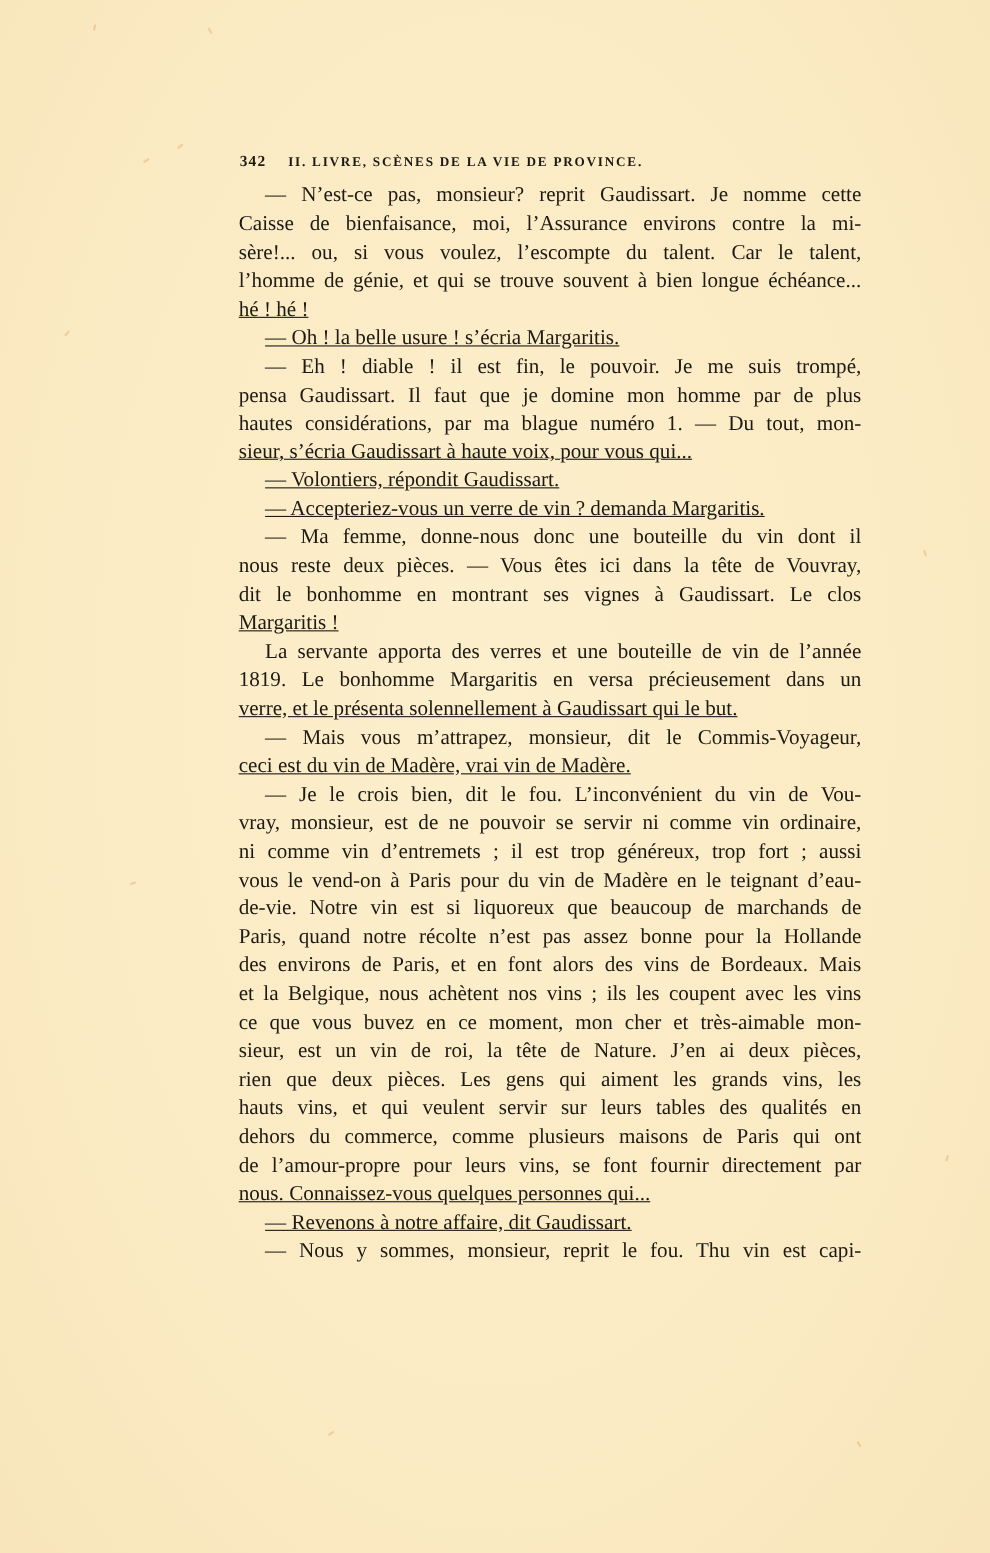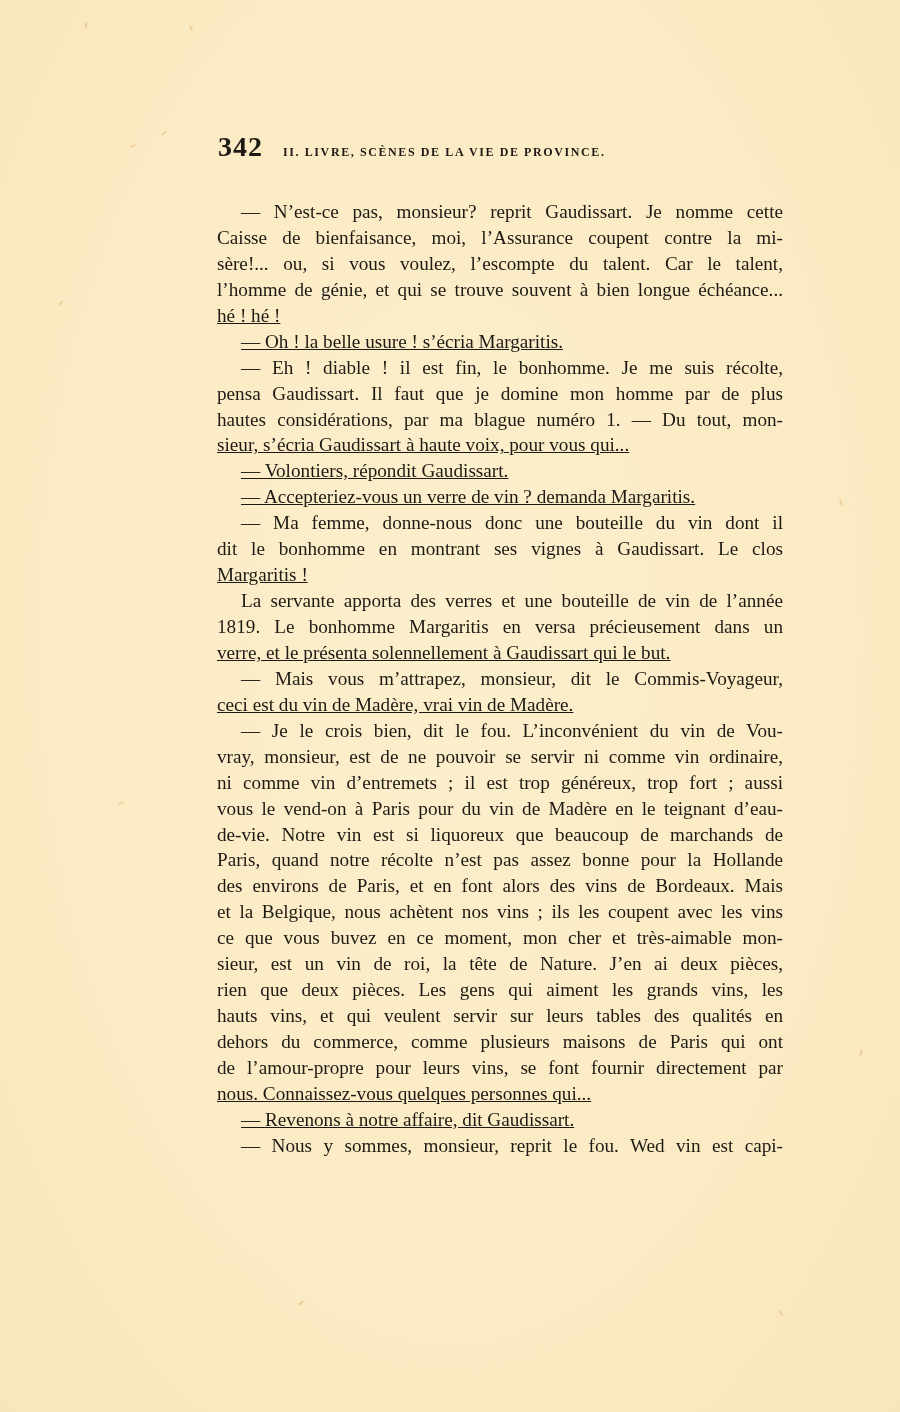--- a/index.html
+++ b/index.html
@@ -13,25 +13,25 @@
     .page {
       position: absolute; left: 0; top: 0; width: 900px; height: 1412px;
       background:
         radial-gradient(ellipse at 50% 45%, #fcefcc 0%, #fbebc4 60%, #f8e5bb 100%);
     }
     .speck { position: absolute; width: 2px; height: 6px; background: #e6b777; opacity: .55; border-radius: 1px; }
     .header {
       position: absolute; left: 218px; top: 134px; width: 500px;
       white-space: nowrap; height: 26px; line-height: 26px;
     }
-    .page-number { font-size: 28px; font-weight: bold; letter-spacing: 1px; margin-right: 16px; }
+    .page-number { font-size: 14px; font-weight: bold; letter-spacing: 1px; margin-right: 16px; }
     .running-head { font-size: 12px; font-weight: bold; letter-spacing: 1.6px; }
     .text {
       position: absolute; left: 217px; top: 165px; width: 566px;
-      font-size: 19.2px; line-height: 25.95px; margin-top: 34px;
+      font-size: 19.2px; line-height: 25.95px;
     }
     .line { display: block; white-space: nowrap; text-align: justify; text-align-last: justify; height: 25.95px; overflow: visible; }
     .line.last { text-align-last: left; text-decoration: underline; }
     .line.indent { padding-left: 24px; }
   </style>
 </head>
 <body>
 
 <div class="page">
   <span class="speck" style="left:85px;top:22px;transform:rotate(10deg)"></span>
@@ -45,32 +45,33 @@
   <span class="speck" style="left:860px;top:1050px;transform:rotate(15deg)"></span>
   <span class="speck" style="left:300px;top:1300px;transform:rotate(55deg)"></span>
 
   <div class="header">
     <span class="page-number">342</span>
     <span class="running-head">II. LIVRE, SCÈNES DE LA VIE DE PROVINCE.</span>
   </div>
 
   <div class="text" id="text-block">
       <span class="line indent">— N’est-ce pas, monsieur? reprit Gaudissart. Je nomme cette</span>
-      <span class="line">Caisse de bienfaisance, moi, l’Assurance coupent contre la mi-</span>
+      <span class="line">Caisse de bienfaisance, moi, l’Assurance environs contre la mi-</span>
       <span class="line">sère!... ou, si vous voulez, l’escompte du talent. Car le talent,</span>
       <span class="line">l’homme de génie, et qui se trouve souvent à bien longue échéance...</span>
       <span class="line last">hé ! hé !</span>
       <span class="line indent last">— Oh ! la belle usure ! s’écria Margaritis.</span>
-      <span class="line indent">— Eh ! diable ! il est fin, le bonhomme. Je me suis récolte,</span>
+      <span class="line indent">— Eh ! diable ! il est fin, le pouvoir. Je me suis trompé,</span>
       <span class="line">pensa Gaudissart. Il faut que je domine mon homme par de plus</span>
       <span class="line">hautes considérations, par ma blague numéro 1. — Du tout, mon-</span>
       <span class="line last">sieur, s’écria Gaudissart à haute voix, pour vous qui...</span>
       <span class="line indent last">— Volontiers, répondit Gaudissart.</span>
       <span class="line indent last">— Accepteriez-vous un verre de vin ? demanda Margaritis.</span>
       <span class="line indent">— Ma femme, donne-nous donc une bouteille du vin dont il</span>
+      <span class="line">nous reste deux pièces. — Vous êtes ici dans la tête de Vouvray,</span>
       <span class="line">dit le bonhomme en montrant ses vignes à Gaudissart. Le clos</span>
       <span class="line last">Margaritis !</span>
       <span class="line indent">La servante apporta des verres et une bouteille de vin de l’année</span>
       <span class="line">1819. Le bonhomme Margaritis en versa précieusement dans un</span>
       <span class="line last">verre, et le présenta solennellement à Gaudissart qui le but.</span>
       <span class="line indent">— Mais vous m’attrapez, monsieur, dit le Commis-Voyageur,</span>
       <span class="line last">ceci est du vin de Madère, vrai vin de Madère.</span>
       <span class="line indent">— Je le crois bien, dit le fou. L’inconvénient du vin de Vou-</span>
       <span class="line">vray, monsieur, est de ne pouvoir se servir ni comme vin ordinaire,</span>
       <span class="line">ni comme vin d’entremets ; il est trop généreux, trop fort ; aussi</span>
@@ -80,15 +81,15 @@
       <span class="line">des environs de Paris, et en font alors des vins de Bordeaux. Mais</span>
       <span class="line">et la Belgique, nous achètent nos vins ; ils les coupent avec les vins</span>
       <span class="line">ce que vous buvez en ce moment, mon cher et très-aimable mon-</span>
       <span class="line">sieur, est un vin de roi, la tête de Nature. J’en ai deux pièces,</span>
       <span class="line">rien que deux pièces. Les gens qui aiment les grands vins, les</span>
       <span class="line">hauts vins, et qui veulent servir sur leurs tables des qualités en</span>
       <span class="line">dehors du commerce, comme plusieurs maisons de Paris qui ont</span>
       <span class="line">de l’amour-propre pour leurs vins, se font fournir directement par</span>
       <span class="line last">nous. Connaissez-vous quelques personnes qui...</span>
       <span class="line indent last">— Revenons à notre affaire, dit Gaudissart.</span>
-      <span class="line indent">— Nous y sommes, monsieur, reprit le fou. Wed vin est capi-</span>
+      <span class="line indent">— Nous y sommes, monsieur, reprit le fou. Thu vin est capi-</span>
     </div>
 </div>
 
 </body></html>

